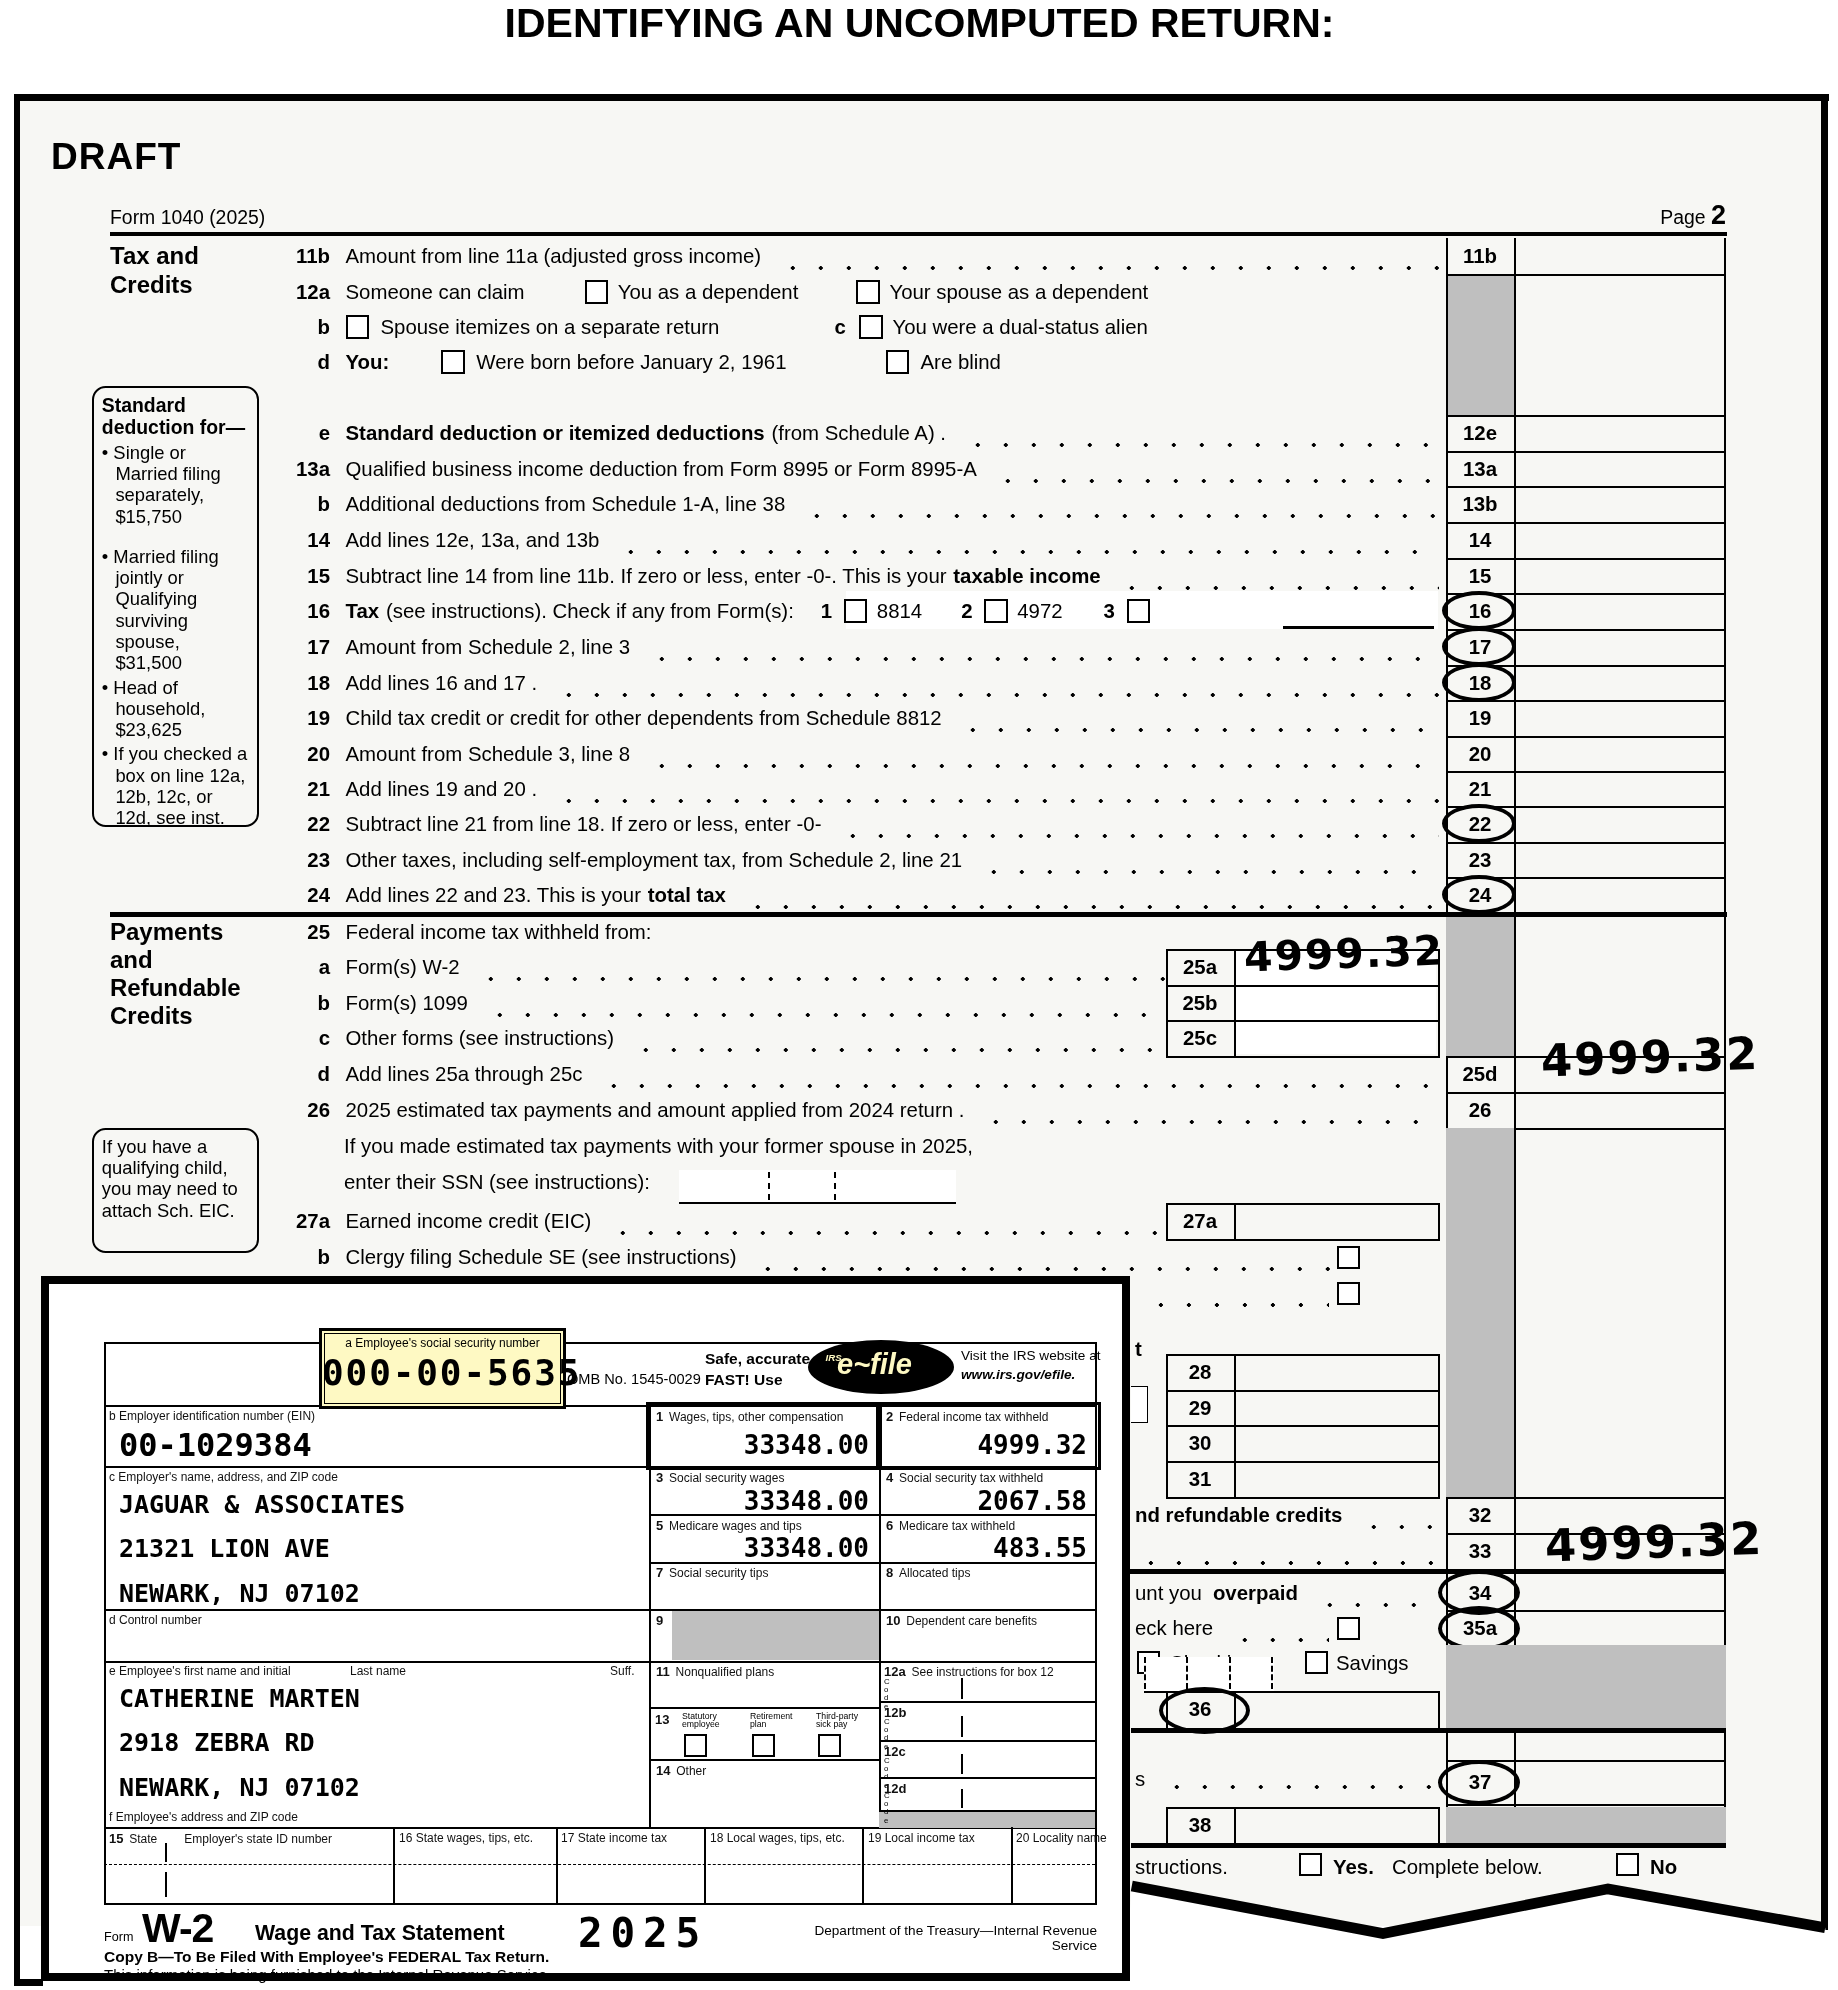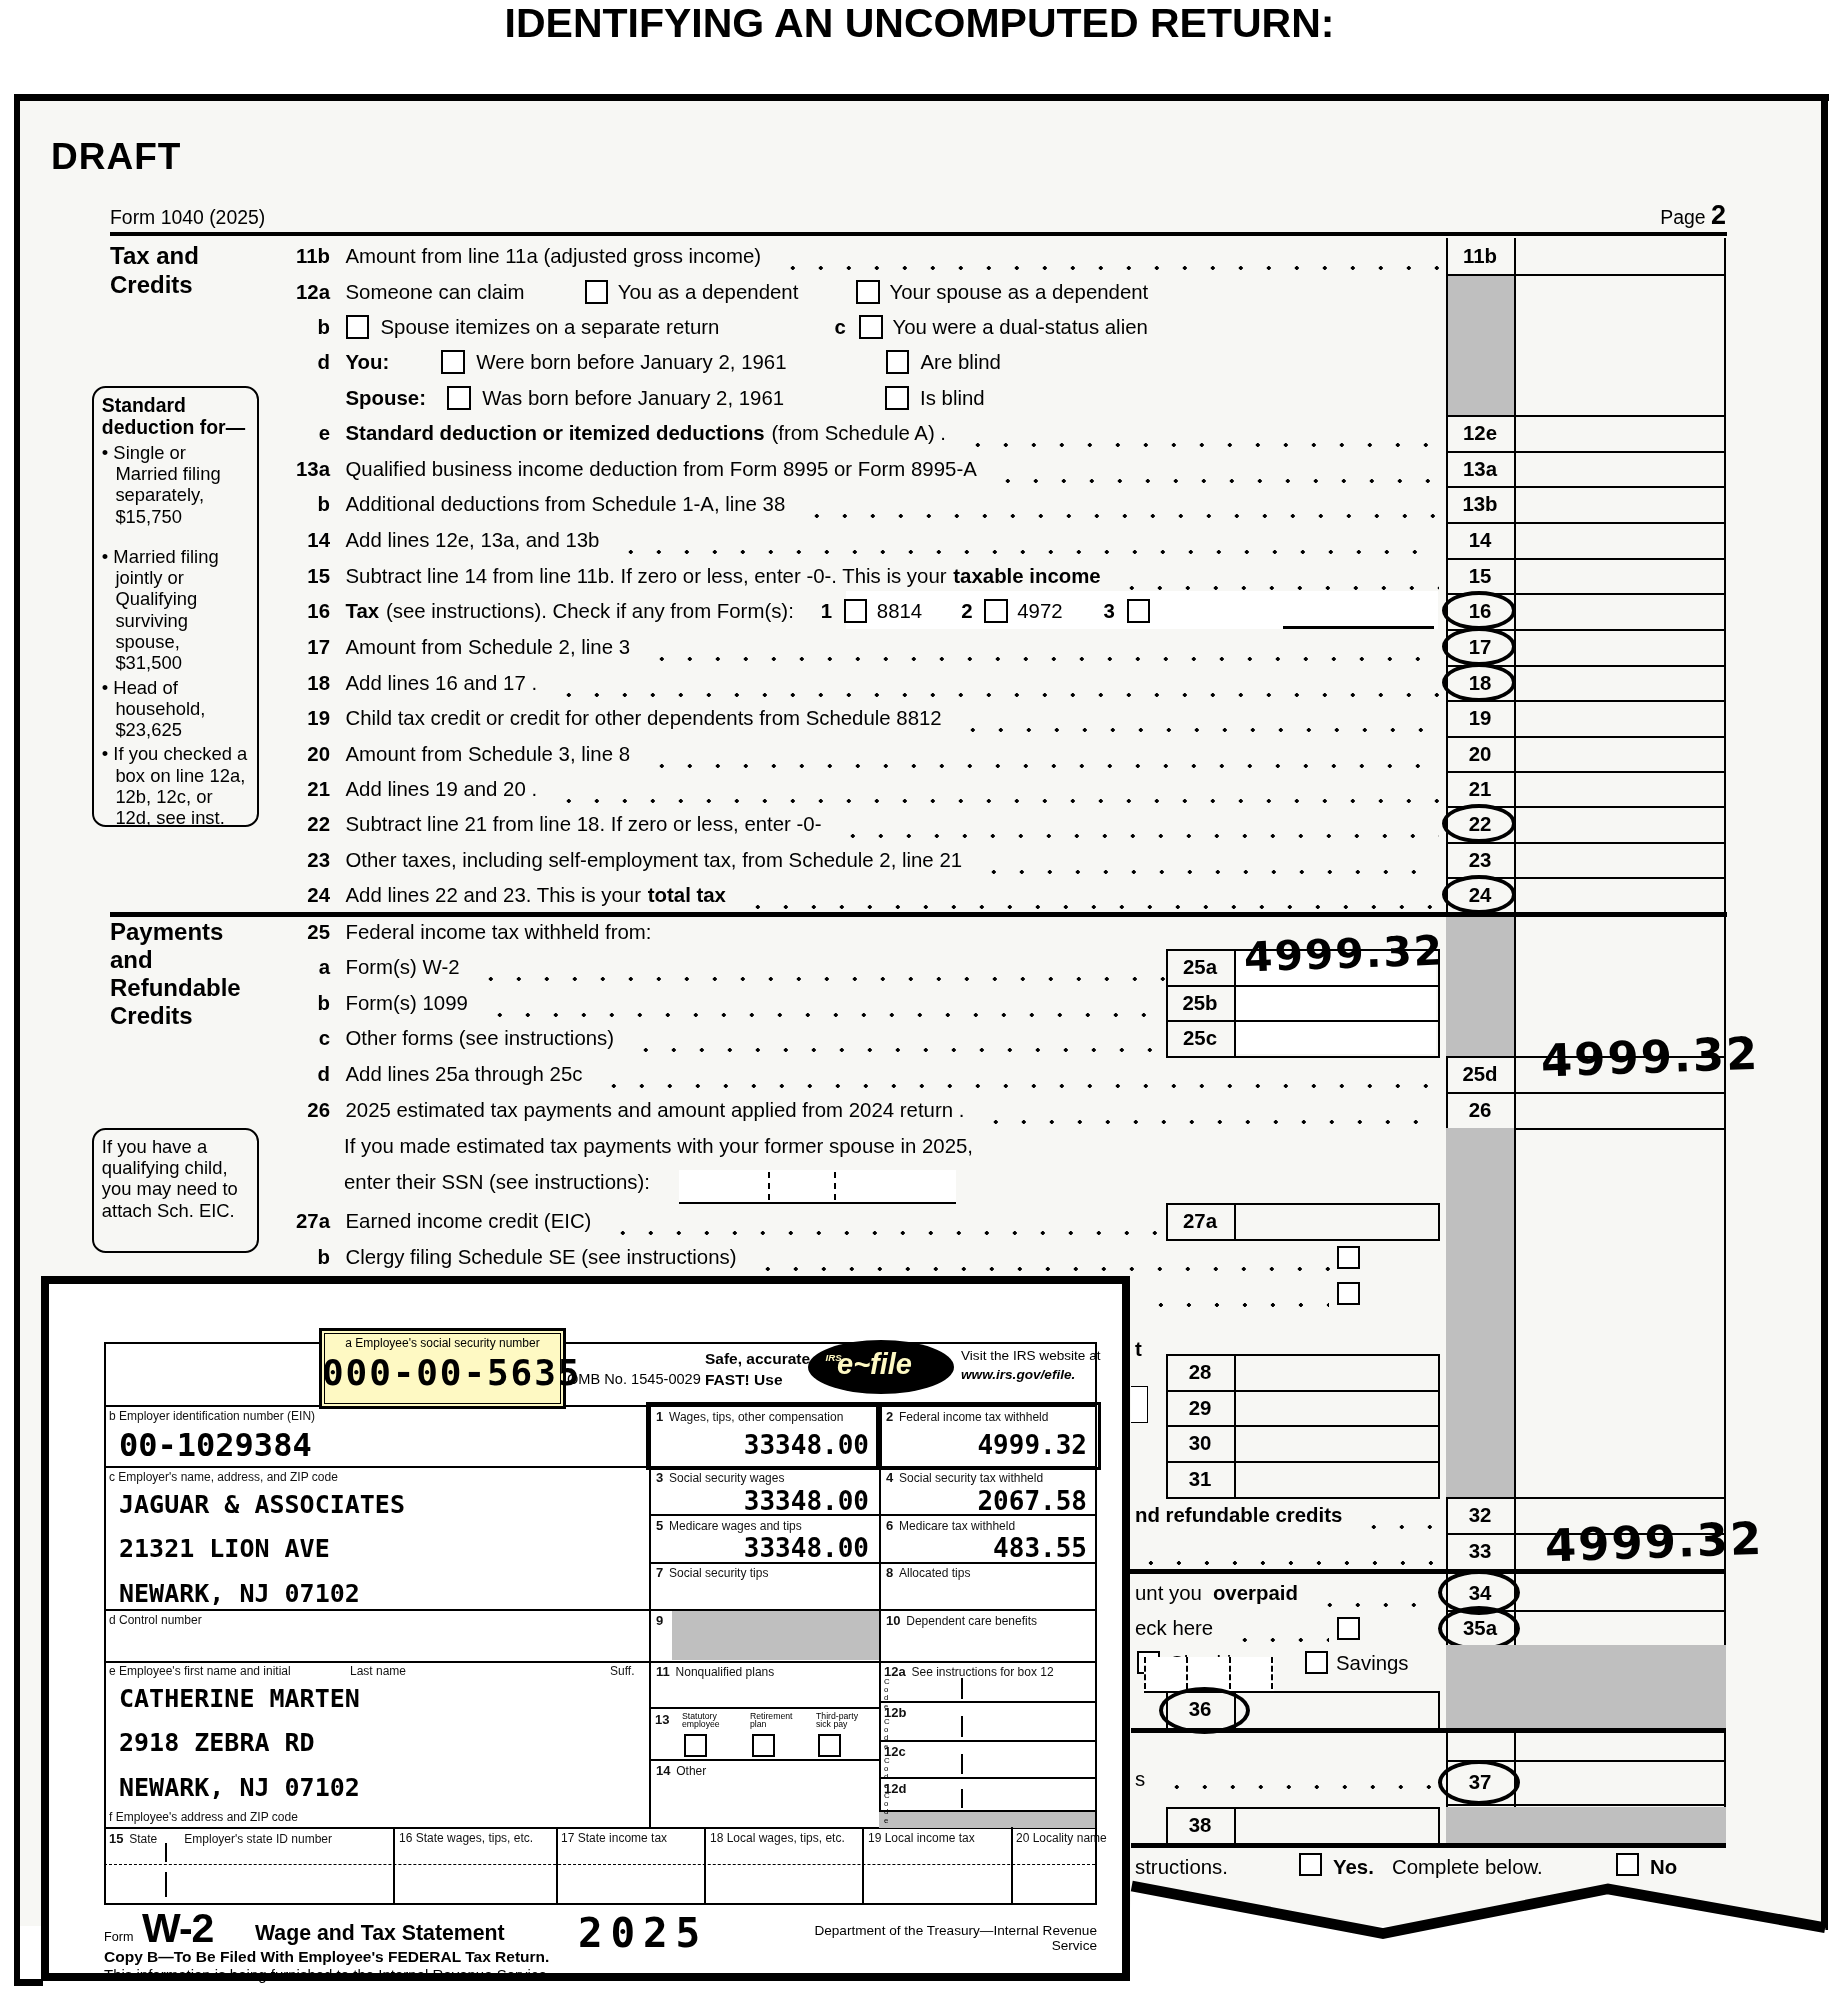--- a/index.html
+++ b/index.html
@@ -119,28 +119,20 @@
     <span class="rt">You were a dual-status alien</span>
   </div>
   <div class="row" style="top:344px;">
     <span class="rn">d</span>
     <span class="rt b">You:</span>
     <span class="cb" style="margin-left:52px;margin-right:11.6px;"></span>
     <span class="rt">Were born before January 2, 1961</span>
     <span class="cb" style="margin-left:99px;margin-right:11.6px;"></span>
     <span class="rt">Are blind</span>
   </div>
-  <div class="row" style="top:380px;">
-    <span class="rn"></span>
-    <span class="rt b">Spouse:</span>
-    <span class="cb" style="margin-left:21.3px;margin-right:11.6px;"></span>
-    <span class="rt">Was born before January 2, 1961</span>
-    <span class="cb" style="margin-left:101px;margin-right:11.6px;"></span>
-    <span class="rt">Is blind</span>
-  </div>
   <div class="row" style="top:415px;">
     <span class="rn">e</span>
     <span class="rt b">Standard deduction or itemized deductions</span>
     <span class="rt" style="margin-left:6.8px;">(from Schedule A) .</span>
     <span class="dots"></span>
   </div>
   <div class="row" style="top:451px;">
     <span class="rn">13a</span>
     <span class="rt">Qualified business income deduction from Form 8995 or Form 8995-A</span>
     <span class="dots"></span>

